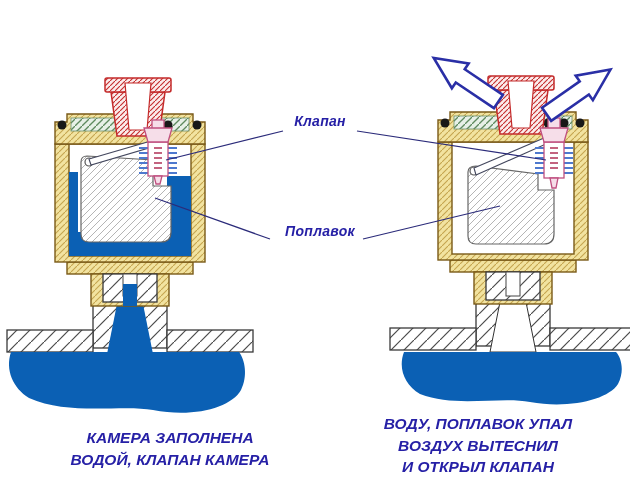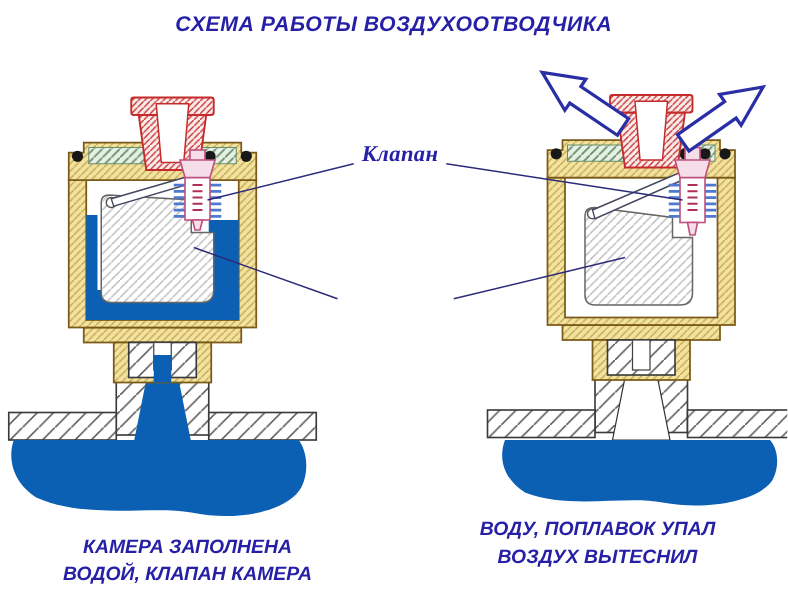--- a/index.html
+++ b/index.html
@@ -9,28 +9,28 @@
   }
   .blue-text{
     color:var(--text_blue,#2620A6);
     font-weight:bold;font-style:italic;
   }
   .title{
     position:absolute;top:10px;left:0;width:630px;text-align:center;
     font-size:17px;letter-spacing:.4px;
   }
   .callout{
-    position:absolute;text-align:center;font-size:18px;letter-spacing:.3px;z-index:7;font-family:Liberation Serif, serif;
+    position:absolute;text-align:center;font-size:14px;letter-spacing:.3px;z-index:7;
   }
   .callout-valve{top:113px;left:250px;width:140px;}
   .callout-float{top:223px;left:240px;width:160px;}
   .caption{
     position:absolute;text-align:center;font-size:15.5px;line-height:1.4;z-index:7;
   }
-  .caption-left{top:427px;left:0;width:300px;}
+  .caption-left{top:427px;left:20px;width:300px;}
   .caption-right{top:413px;left:330px;width:296px;}
   .devsvg{position:absolute;z-index:2;}
   .overlay{position:absolute;left:0;top:0;z-index:5;pointer-events:none;}
   .water{fill:var(--water_blue,#0B60B4);}
   .leader{stroke:var(--line_navy,#2B2B7A);stroke-width:1.2;fill:none;}
   .spring{stroke:var(--spring_blue,#4E79CE);stroke-width:2.2;fill:none;}
   .spring-red{stroke:#B03055;stroke-width:1.5;fill:none;}
   .pinkpart{fill:#F6DEE9;stroke:var(--valve_pink,#C05080);stroke-width:1.3;}
   .valvebody{fill:#fff;stroke:var(--valve_pink,#C05080);stroke-width:1.3;}
   .tanpart{stroke:var(--body_outline,#7A5A18);stroke-width:1.4;}
@@ -38,21 +38,20 @@
   .arrow{fill:#fff;stroke:var(--arrow_blue,#2A2FA6);stroke-width:2.6;stroke-linejoin:miter;}
   .seal{fill:#181818;}
   .lever{fill:#fff;stroke:#44485e;stroke-width:1.1;}
   .floatpart{stroke:#666;stroke-width:1.2;}
 </style>
 </head>
 <body>
 
 <div class="stage">
 
-  <div class="title blue-text">СХЕМА РАБОТЫ ВОЗДУХООТВОДЧИКА</div>
 
   <svg class="devsvg" style="left:5px;top:56px" width="250" height="370" viewBox="0 0 250 370">
     <defs>
       <pattern id="L-tan" patternUnits="userSpaceOnUse" width="6" height="6">
         <rect width="6" height="6" fill="#F2E3A0"></rect>
         <path d="M-1,7 L7,-1" stroke="#C4A44E" stroke-width="1.1"></path>
       </pattern>
       <pattern id="L-float" patternUnits="userSpaceOnUse" width="7" height="7">
         <rect width="7" height="7" fill="#ffffff"></rect>
         <path d="M-1,8 L8,-1" stroke="#B5B5B5" stroke-width="1"></path>
@@ -210,23 +209,25 @@
   </svg>
 
   <svg class="overlay" width="630" height="492" viewBox="0 0 630 492">
     <line class="leader" x1="283" y1="131" x2="166" y2="160"></line>
     <line class="leader" x1="357" y1="131" x2="546" y2="160"></line>
     <line class="leader" x1="270" y1="239" x2="155" y2="198"></line>
     <line class="leader" x1="363" y1="239" x2="500" y2="206"></line>
   </svg>
 
   <div class="callout callout-valve blue-text">Клапан</div>
+  <div class="callout callout-float blue-text">Поплавок</div>
 
   <div class="caption caption-left blue-text">
     <div>КАМЕРА ЗАПОЛНЕНА</div>
     <div>ВОДОЙ, КЛАПАН КАМЕРА</div>
   </div>
   <div class="caption caption-right blue-text">
     <div>ВОДУ, ПОПЛАВОК УПАЛ</div>
     <div>ВОЗДУХ ВЫТЕСНИЛ</div>
+    <div>И ОТКРЫЛ КЛАПАН</div>
   </div>
 
 </div>
 
 </body></html>

